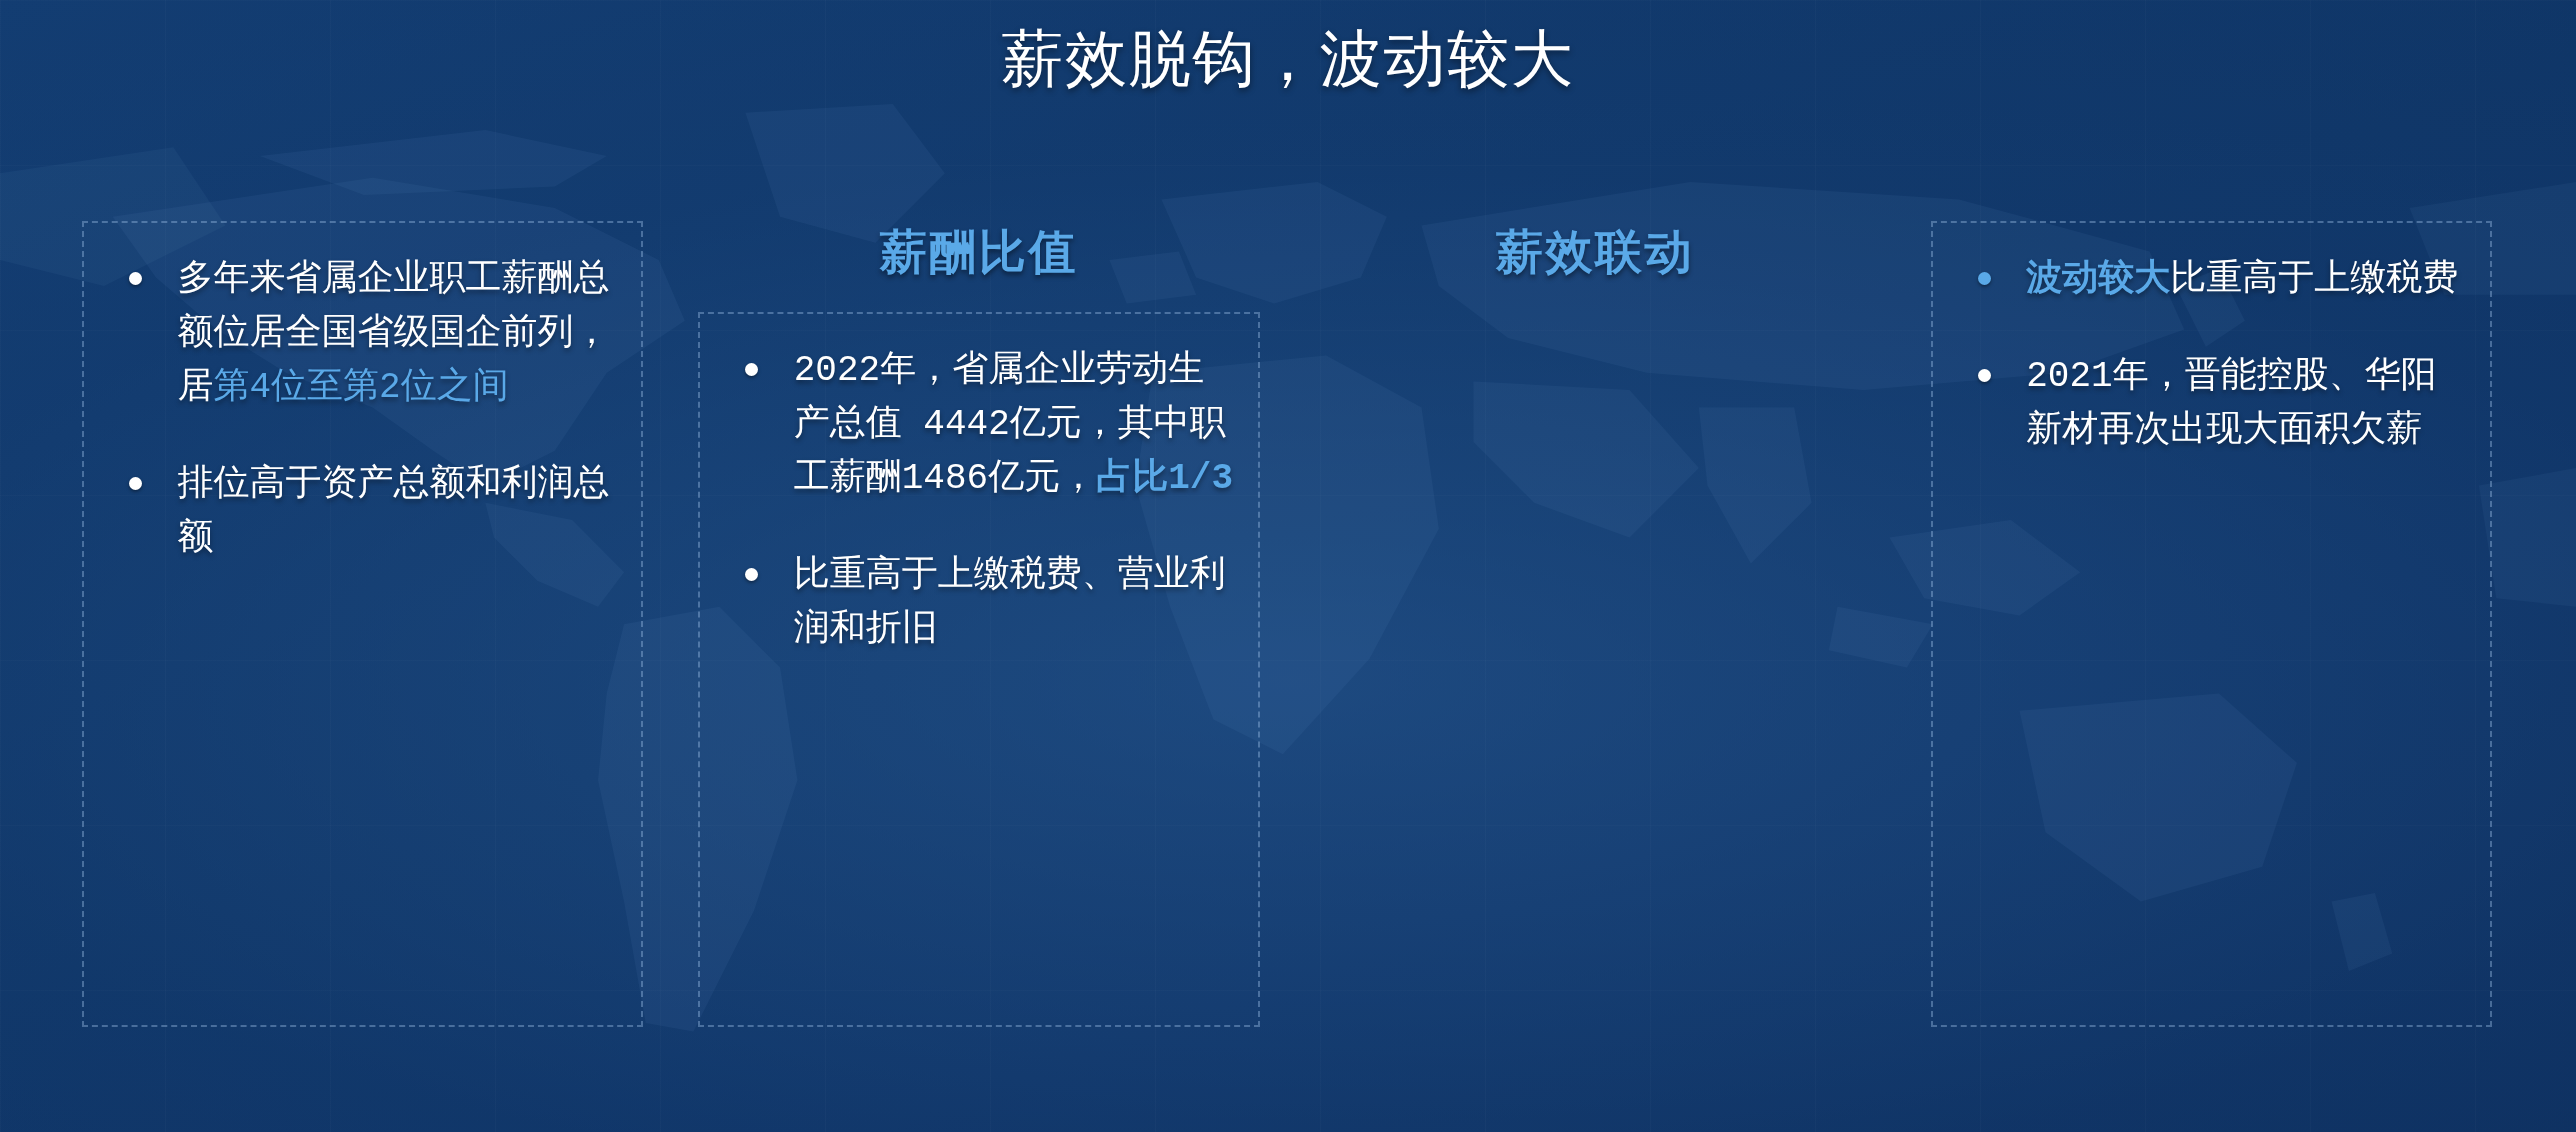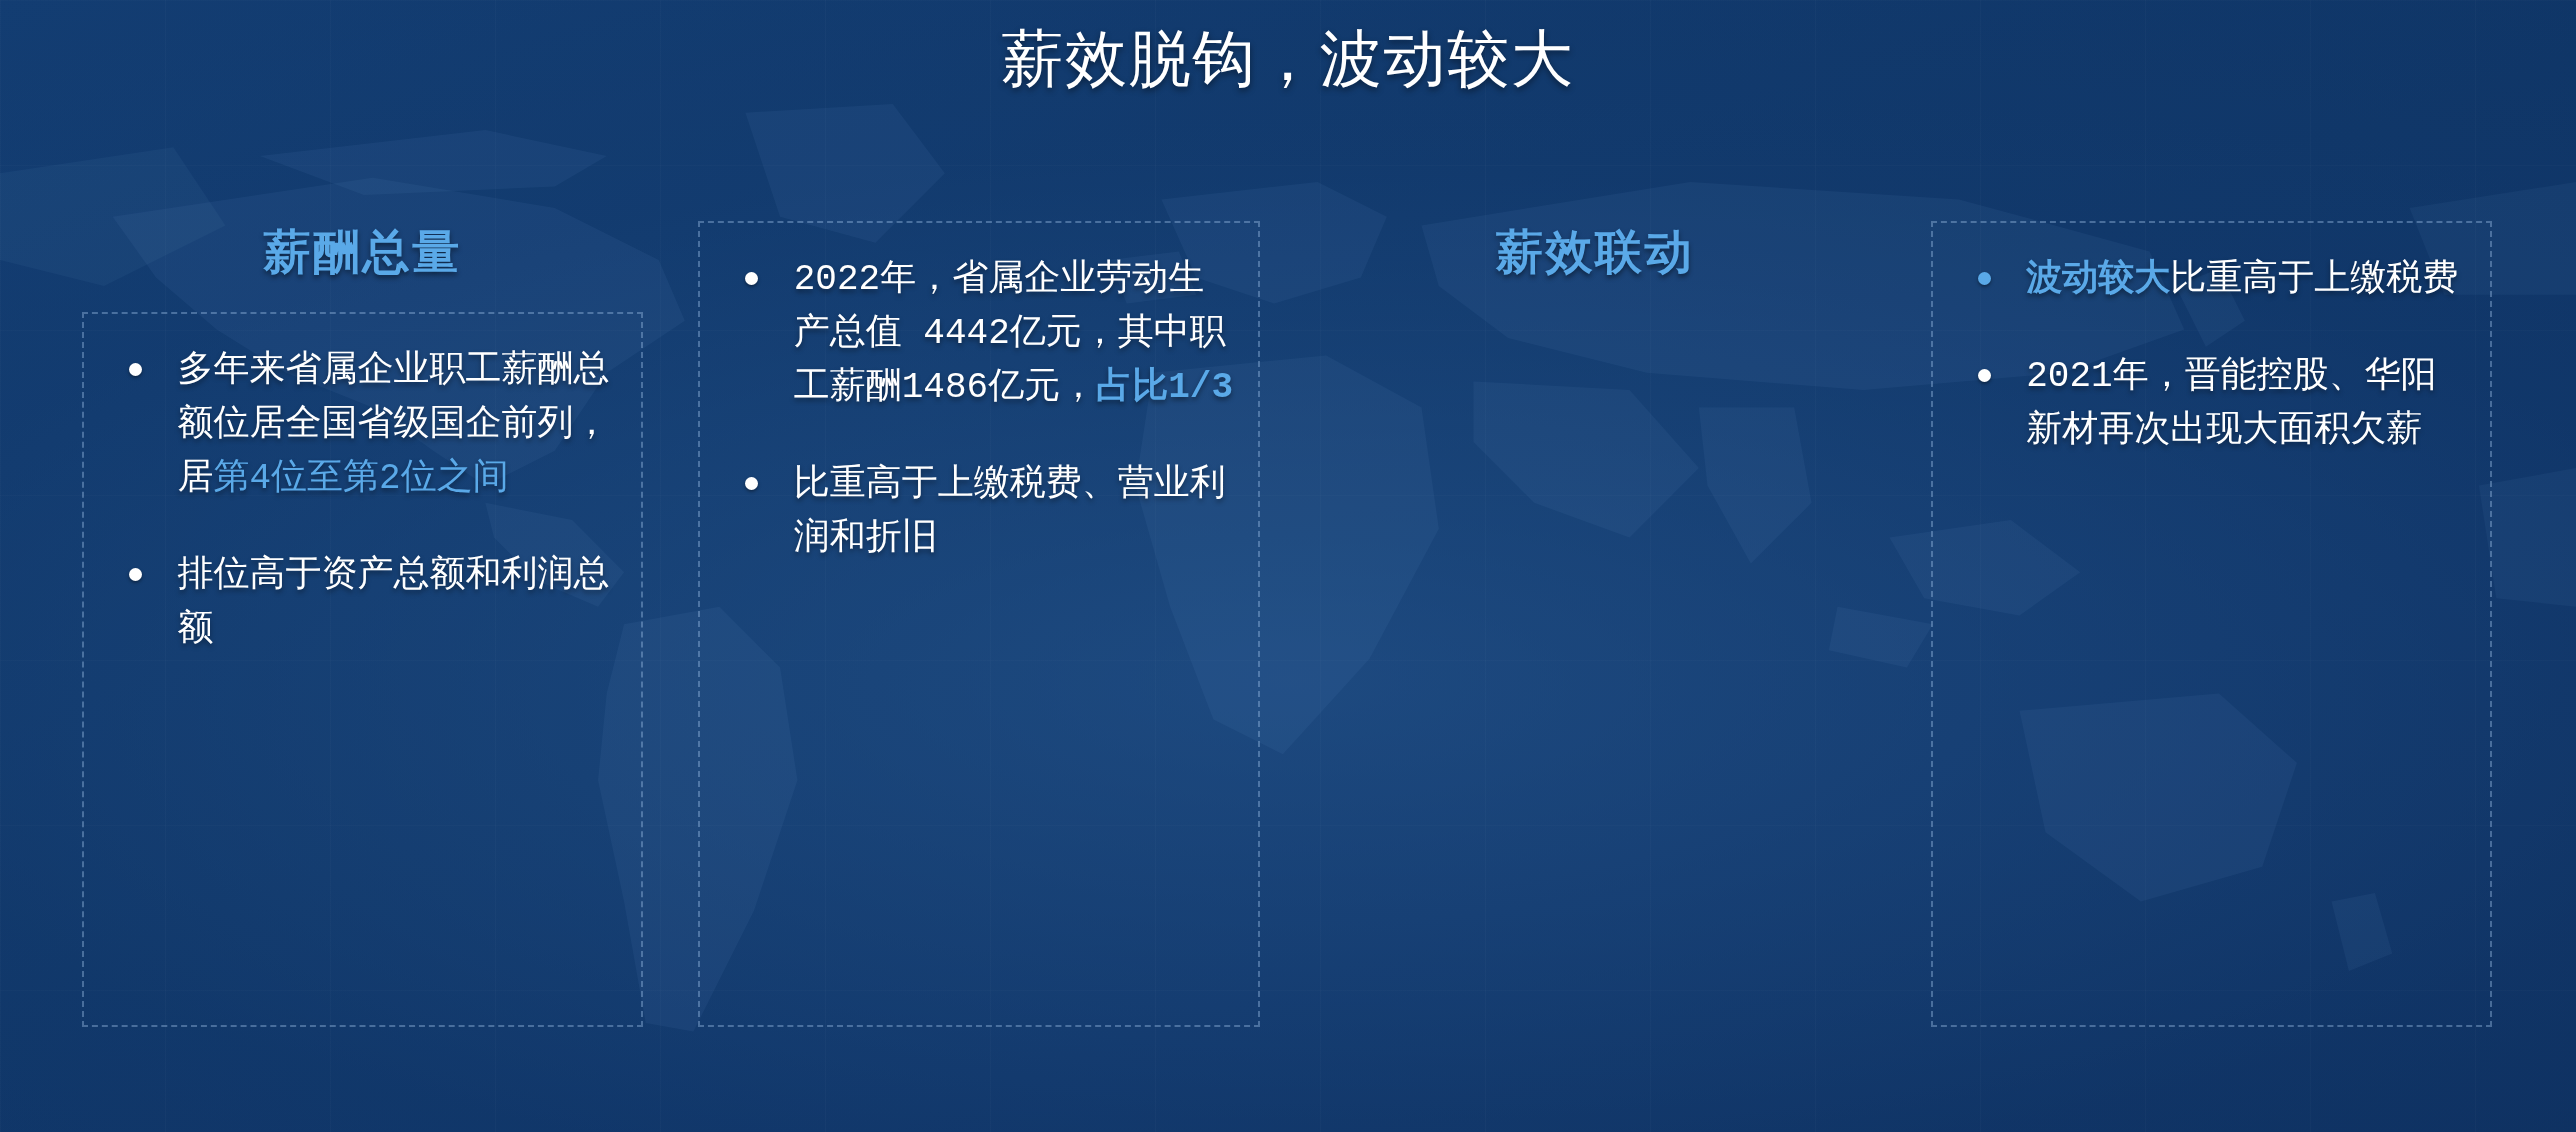--- a/index.html
+++ b/index.html
@@ -160,34 +160,34 @@
     </svg>
   </div>
 
   <div id="grid"></div>
 
   <div id="title">薪效脱钩，波动较大</div>
 
   <div id="columns">
 
     <div class="col">
-      <div class="col-head">薪酬总量</div>
       <div class="col-box">
         <ul class="bullet-list">
           <li class="bullet">
             <span class="dot"></span><span>多年来省属企业职工薪酬总额位居全国省级国企前列，居</span><span class="hl plain">第4位至第2位之间</span>
           </li>
           <li class="bullet">
             <span class="dot"></span><span>排位高于资产总额和利润总额</span>
           </li>
         </ul>
       </div>
     </div>
 
     <div class="col">
+      <div class="col-head">薪酬比值</div>
       <div class="col-box">
         <ul class="bullet-list">
           <li class="bullet">
             <span class="dot"></span><span>2022年，省属企业劳动生产总值 4442亿元，其中职工薪酬1486亿元，</span><span class="hl">占比1/3</span>
           </li>
           <li class="bullet">
             <span class="dot"></span><span>比重高于上缴税费、营业利润和折旧</span>
           </li>
         </ul>
       </div>

